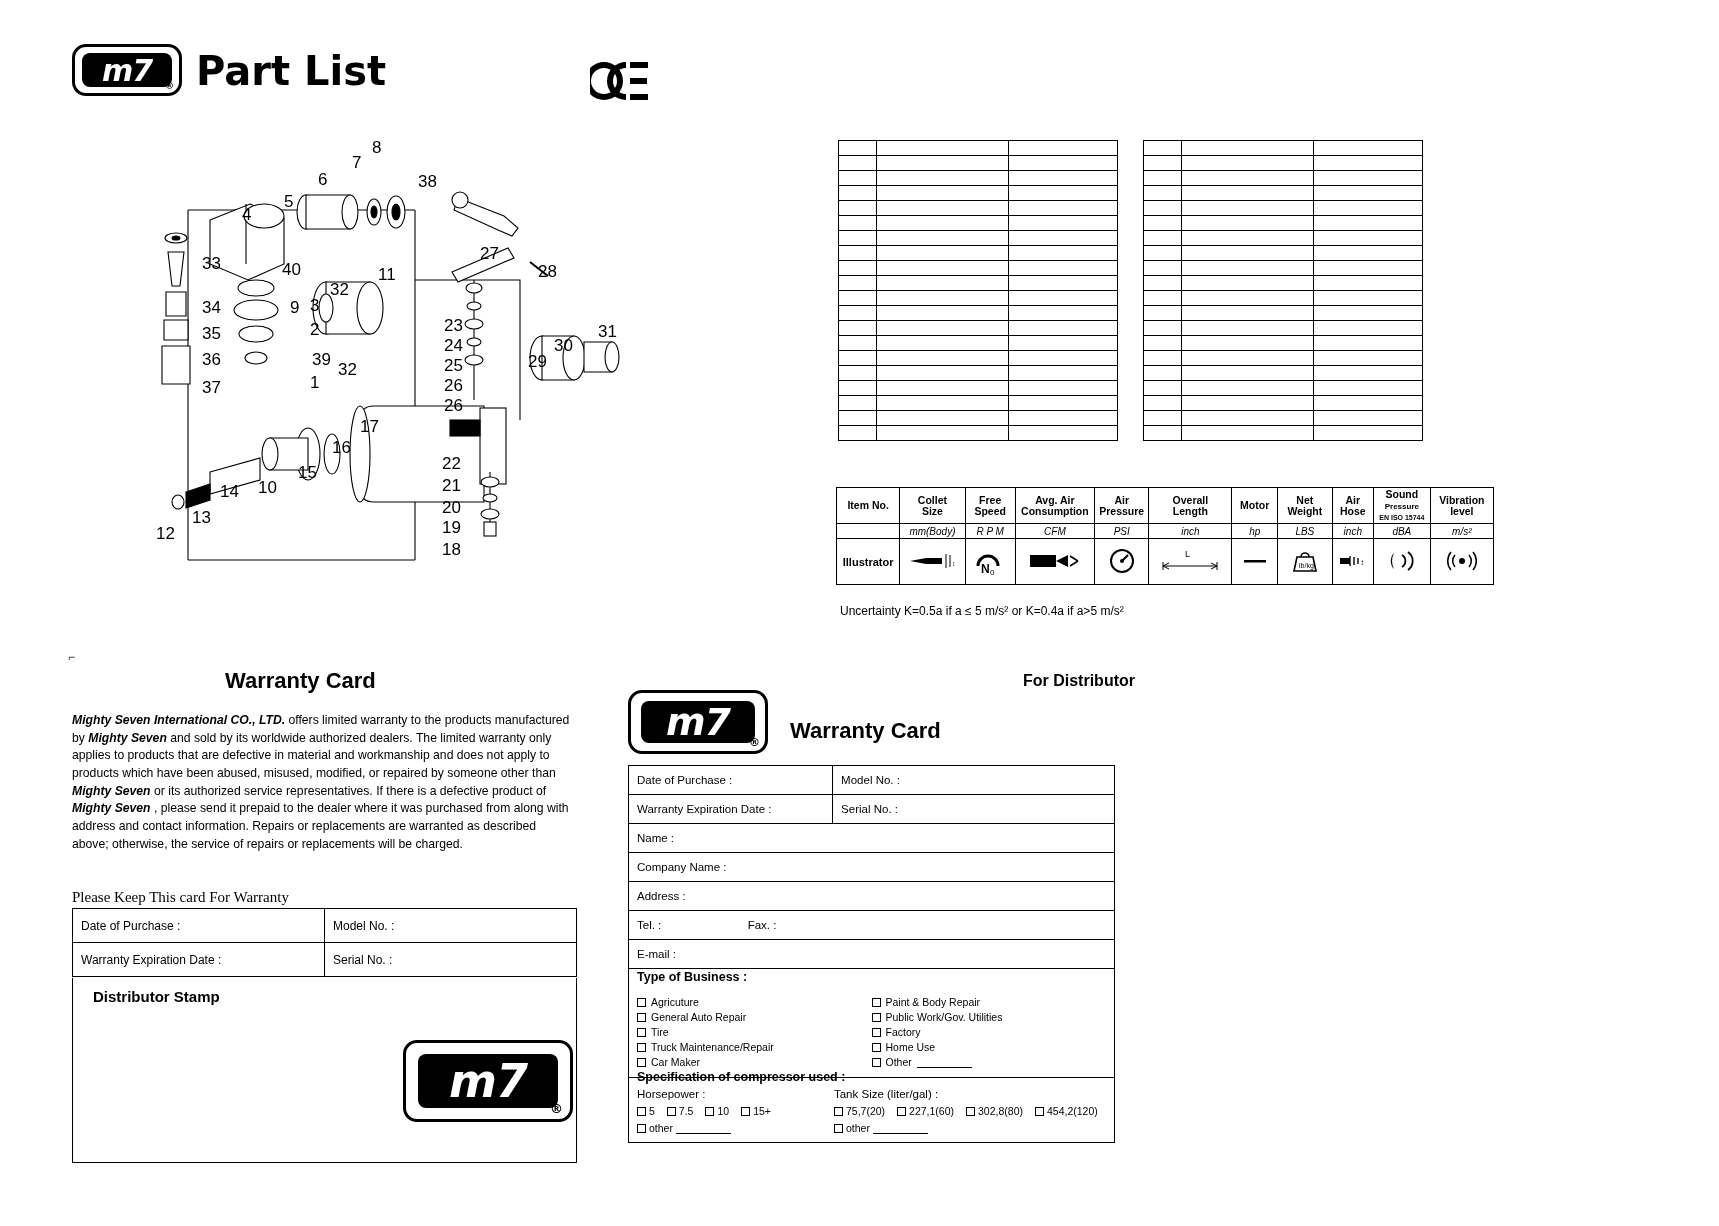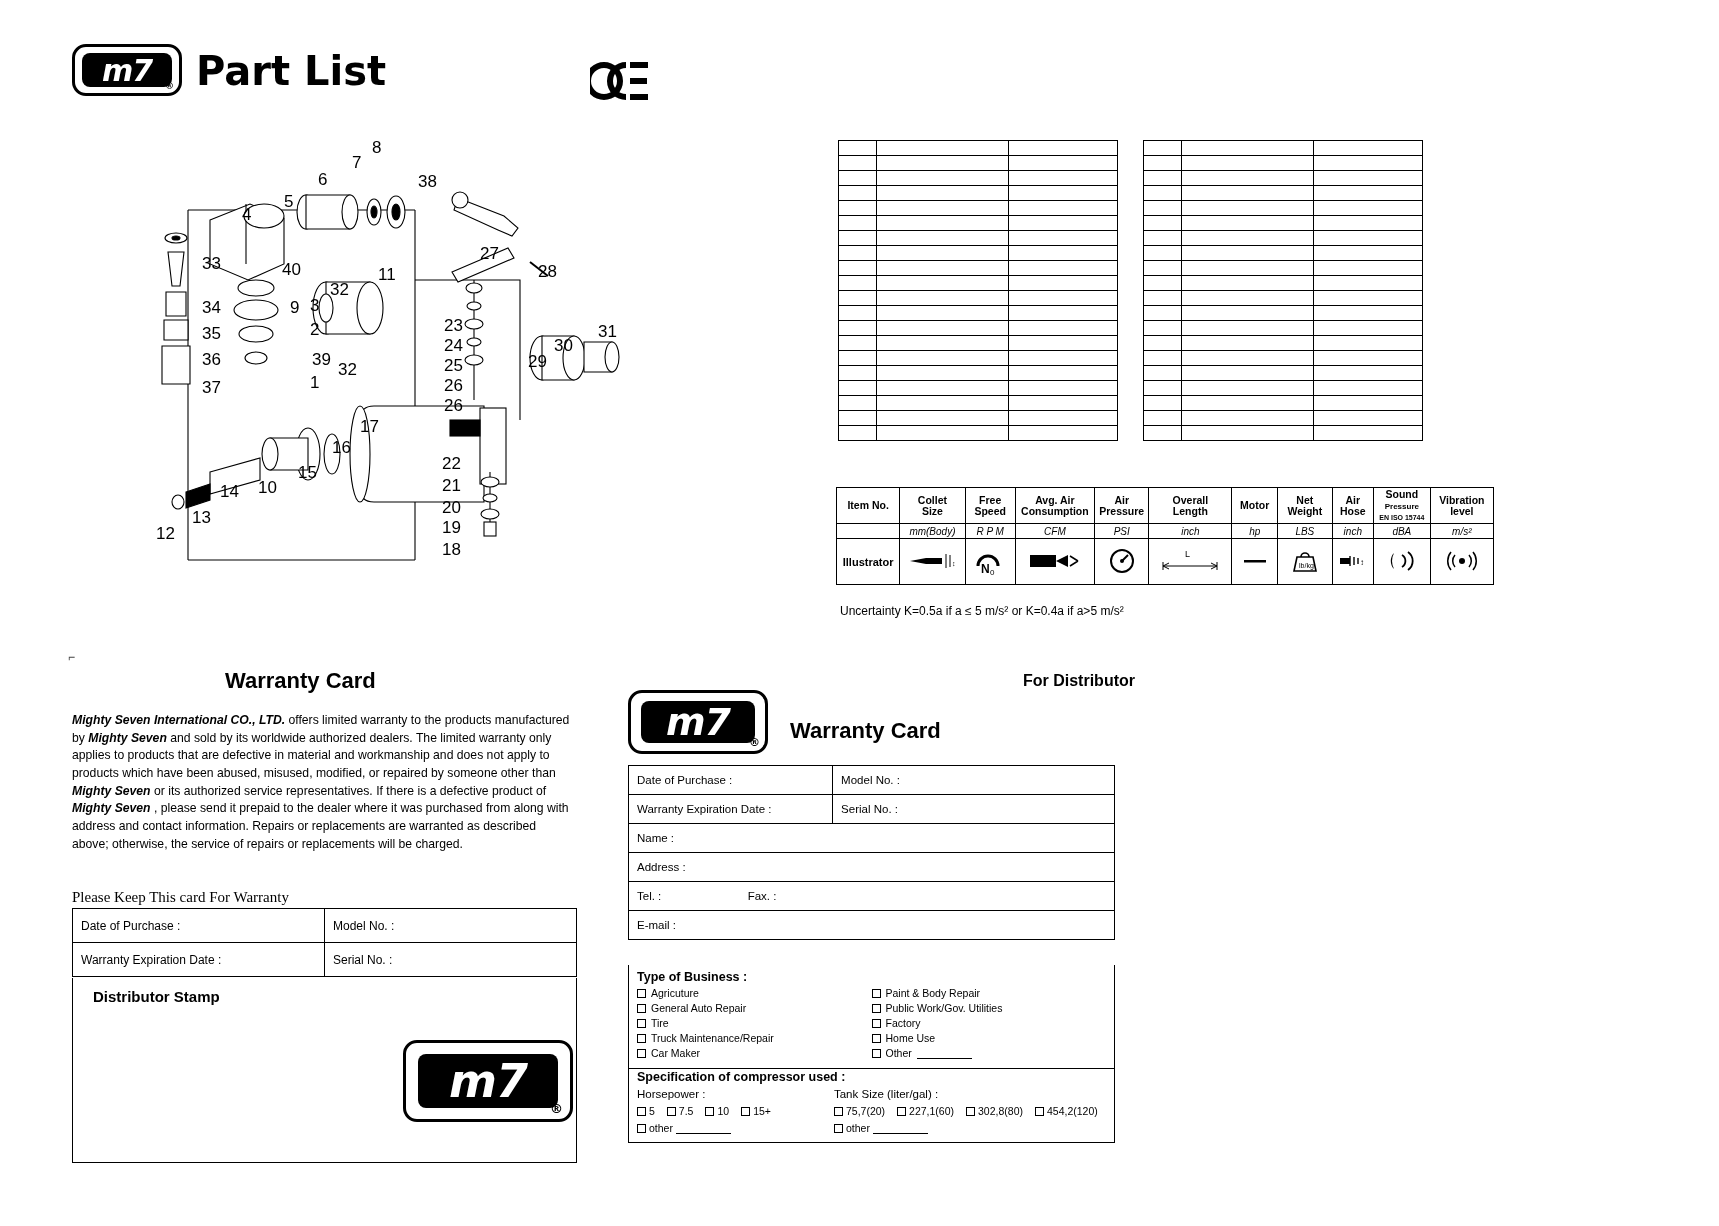--- a/index.html
+++ b/index.html
@@ -141,21 +141,21 @@
     border-collapse:collapse;
     font-size:11.5px;
   }
   .rtab td { border:1px solid #000; padding:5px 8px; height:29px; }
   .biz {
     position:absolute; left:628px; top:965px; width:487px;
     border:1px solid #000; border-top:none;
     padding:5px 8px 6px 8px;
     font-size:11.5px;
   }
-  .biz .hd { font-weight:bold; font-size:12.5px; margin-bottom:3px; }
+  .biz .hd { font-weight:bold; font-size:12.5px; margin-bottom:12px; }
   .biz-cols { display:flex; }
   .biz-cols .col { width:50%; }
   .cb { display:flex; align-items:center; gap:5px; margin-bottom:3px; font-size:10.5px; }
   .cbox {
     width:9px; height:9px; border:1px solid #000; display:inline-block; flex:none; background:#fff;
   }
   .comp {
     position:absolute; left:628px; top:1065px; width:487px;
     border:1px solid #000; border-top:none;
     padding:5px 8px 8px 8px;
@@ -673,20 +673,23 @@
         <td style="width:58%">Model No. :</td>
       </tr>
       <tr>
         <td>Warranty Expiration Date :</td>
         <td>Serial No. :</td>
       </tr>
       <tr>
         <td colspan="2">Name :</td>
       </tr>
       <tr>
+        <td colspan="2">Company Name :</td>
+      </tr>
+      <tr>
         <td colspan="2">Address :</td>
       </tr>
       <tr>
         <td colspan="2">
           <span>Tel. :</span>
           <span style="display:inline-block;width:80px"></span>
           <span>Fax. :</span>
         </td>
       </tr>
       <tr>

